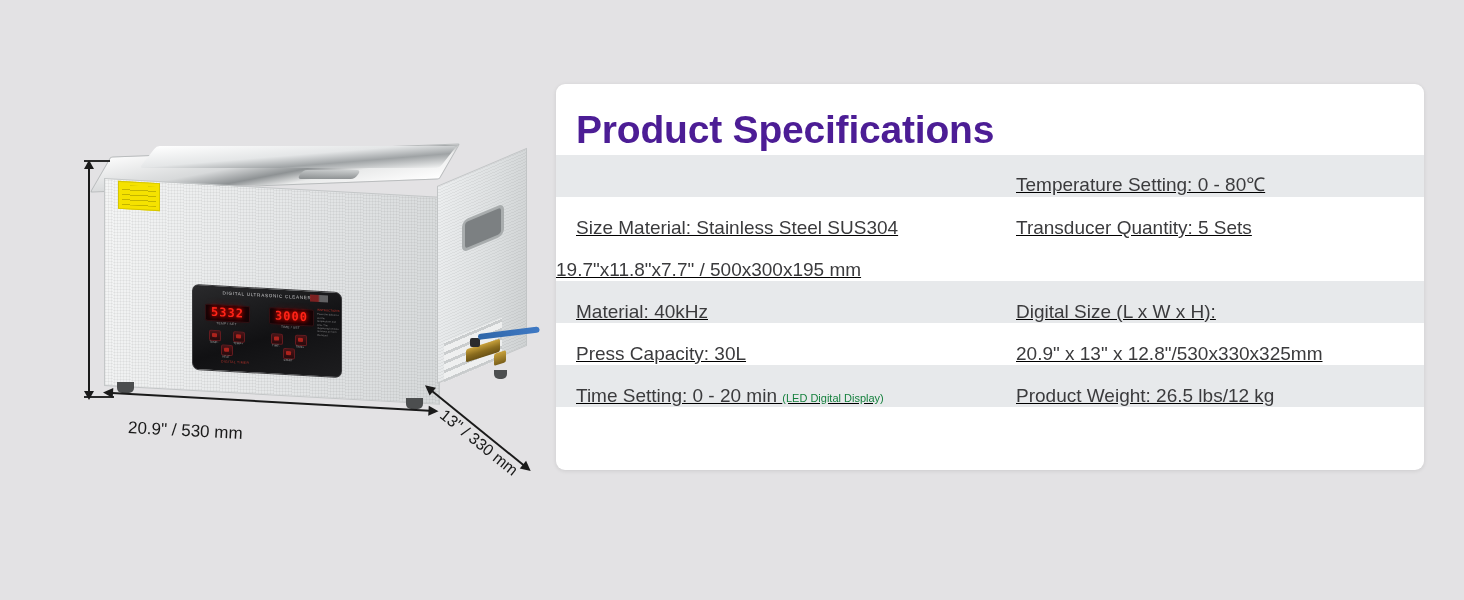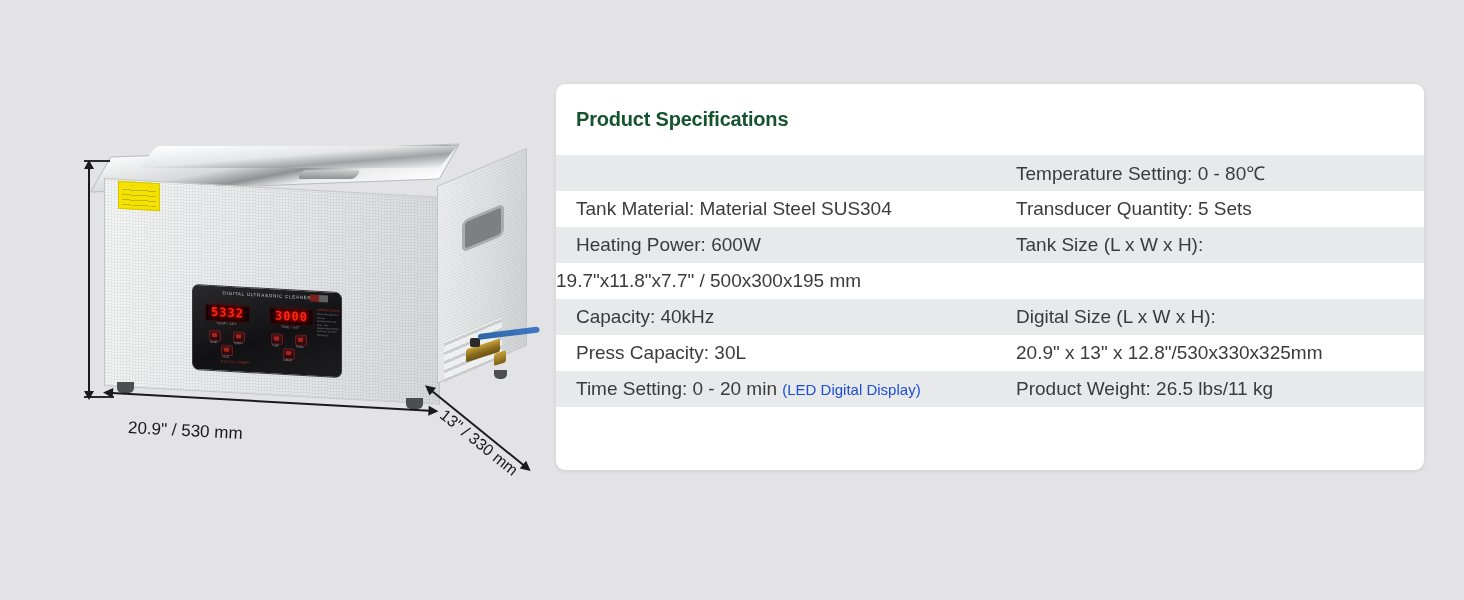--- a/index.html
+++ b/index.html
@@ -373,48 +373,49 @@
     left: 556px; top: 84px;
     width: 868px; height: 386px;
     background: #ffffff;
     border-radius: 9px;
     box-shadow: 0 1px 4px rgba(0,0,0,.10);
     overflow: hidden;
   }
   #spec-title {
     position: absolute;
     left: 20px; top: 24px;
-    font-size: 20px;
+    font-size: 39px;
     font-weight: bold;
-    color: #14532d;
+    color: #4c1d95;
     letter-spacing: -0.2px;
   }
   #spec-table {
     position: absolute;
     left: 0; top: 71px;
     width: 868px;
   }
   .spec-row {
     display: flex;
-    height: 36px;
-    align-items: center;
+    height: 42px;
+    align-items: flex-end;
     background: #ffffff;
+    text-decoration: underline;
   }
   .spec-row.alt { background: #e7e9eb; }
   .spec-cell-left {
     width: 460px;
     padding-left: 20px;
     box-sizing: border-box;
     font-size: 19px;
     color: #3b3b3d;
     white-space: nowrap;
   }
   .spec-cell-left .note {
-    font-size: 15px;
-    color: #1d4ed8;
+    font-size: 11px;
+    color: #15803d;
   }
   .spec-cell-right {
     flex: 1;
     font-size: 19px;
     color: #3b3b3d;
     white-space: nowrap;
   }
 </style>
 </head>
 <body>
@@ -486,36 +487,32 @@
 </div>
 
 <div id="spec-card">
   <div id="spec-title">Product Specifications</div>
   <div id="spec-table">
       <div class="spec-row alt">
         <div class="spec-cell-left"></div>
         <div class="spec-cell-right">Temperature Setting: 0 - 80℃</div>
       </div>
       <div class="spec-row">
-        <div class="spec-cell-left">Tank Material: Material Steel SUS304</div>
+        <div class="spec-cell-left">Size Material: Stainless Steel SUS304</div>
         <div class="spec-cell-right">Transducer Quantity: 5 Sets</div>
-      </div>
-      <div class="spec-row alt">
-        <div class="spec-cell-left">Heating Power: 600W</div>
-        <div class="spec-cell-right">Tank Size (L x W x H):</div>
       </div>
       <div class="spec-row">
         <div class="spec-cell-right">19.7"x11.8"x7.7" / 500x300x195 mm</div>
       </div>
       <div class="spec-row alt">
-        <div class="spec-cell-left">Capacity: 40kHz</div>
+        <div class="spec-cell-left">Material: 40kHz</div>
         <div class="spec-cell-right">Digital Size (L x W x H):</div>
       </div>
       <div class="spec-row">
         <div class="spec-cell-left">Press Capacity: 30L</div>
         <div class="spec-cell-right">20.9" x 13" x 12.8"/530x330x325mm</div>
       </div>
       <div class="spec-row alt">
         <div class="spec-cell-left"><span>Time Setting: 0 - 20 min </span><span class="note">(LED Digital Display)</span></div>
-        <div class="spec-cell-right">Product Weight: 26.5 lbs/11 kg</div>
+        <div class="spec-cell-right">Product Weight: 26.5 lbs/12 kg</div>
       </div>
     </div>
 </div>
 
 </body></html>

